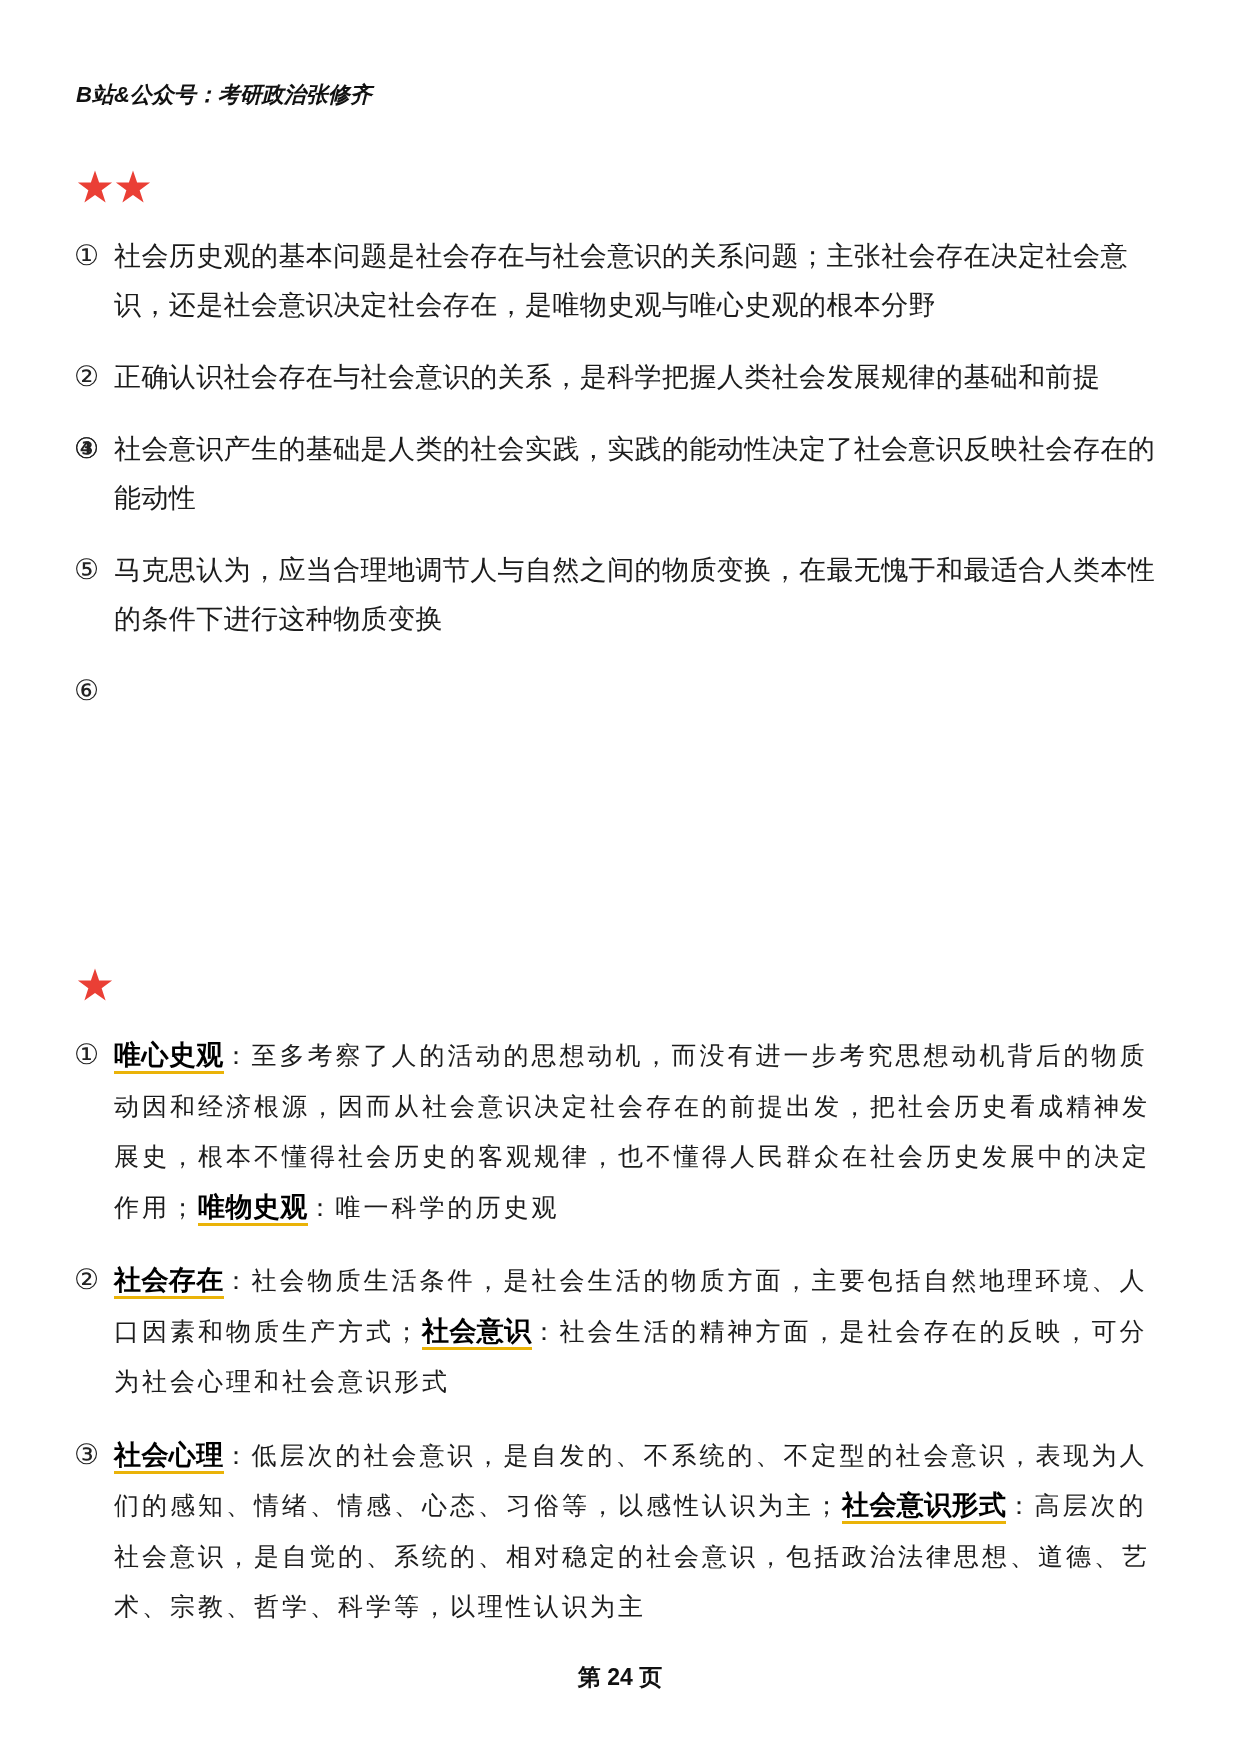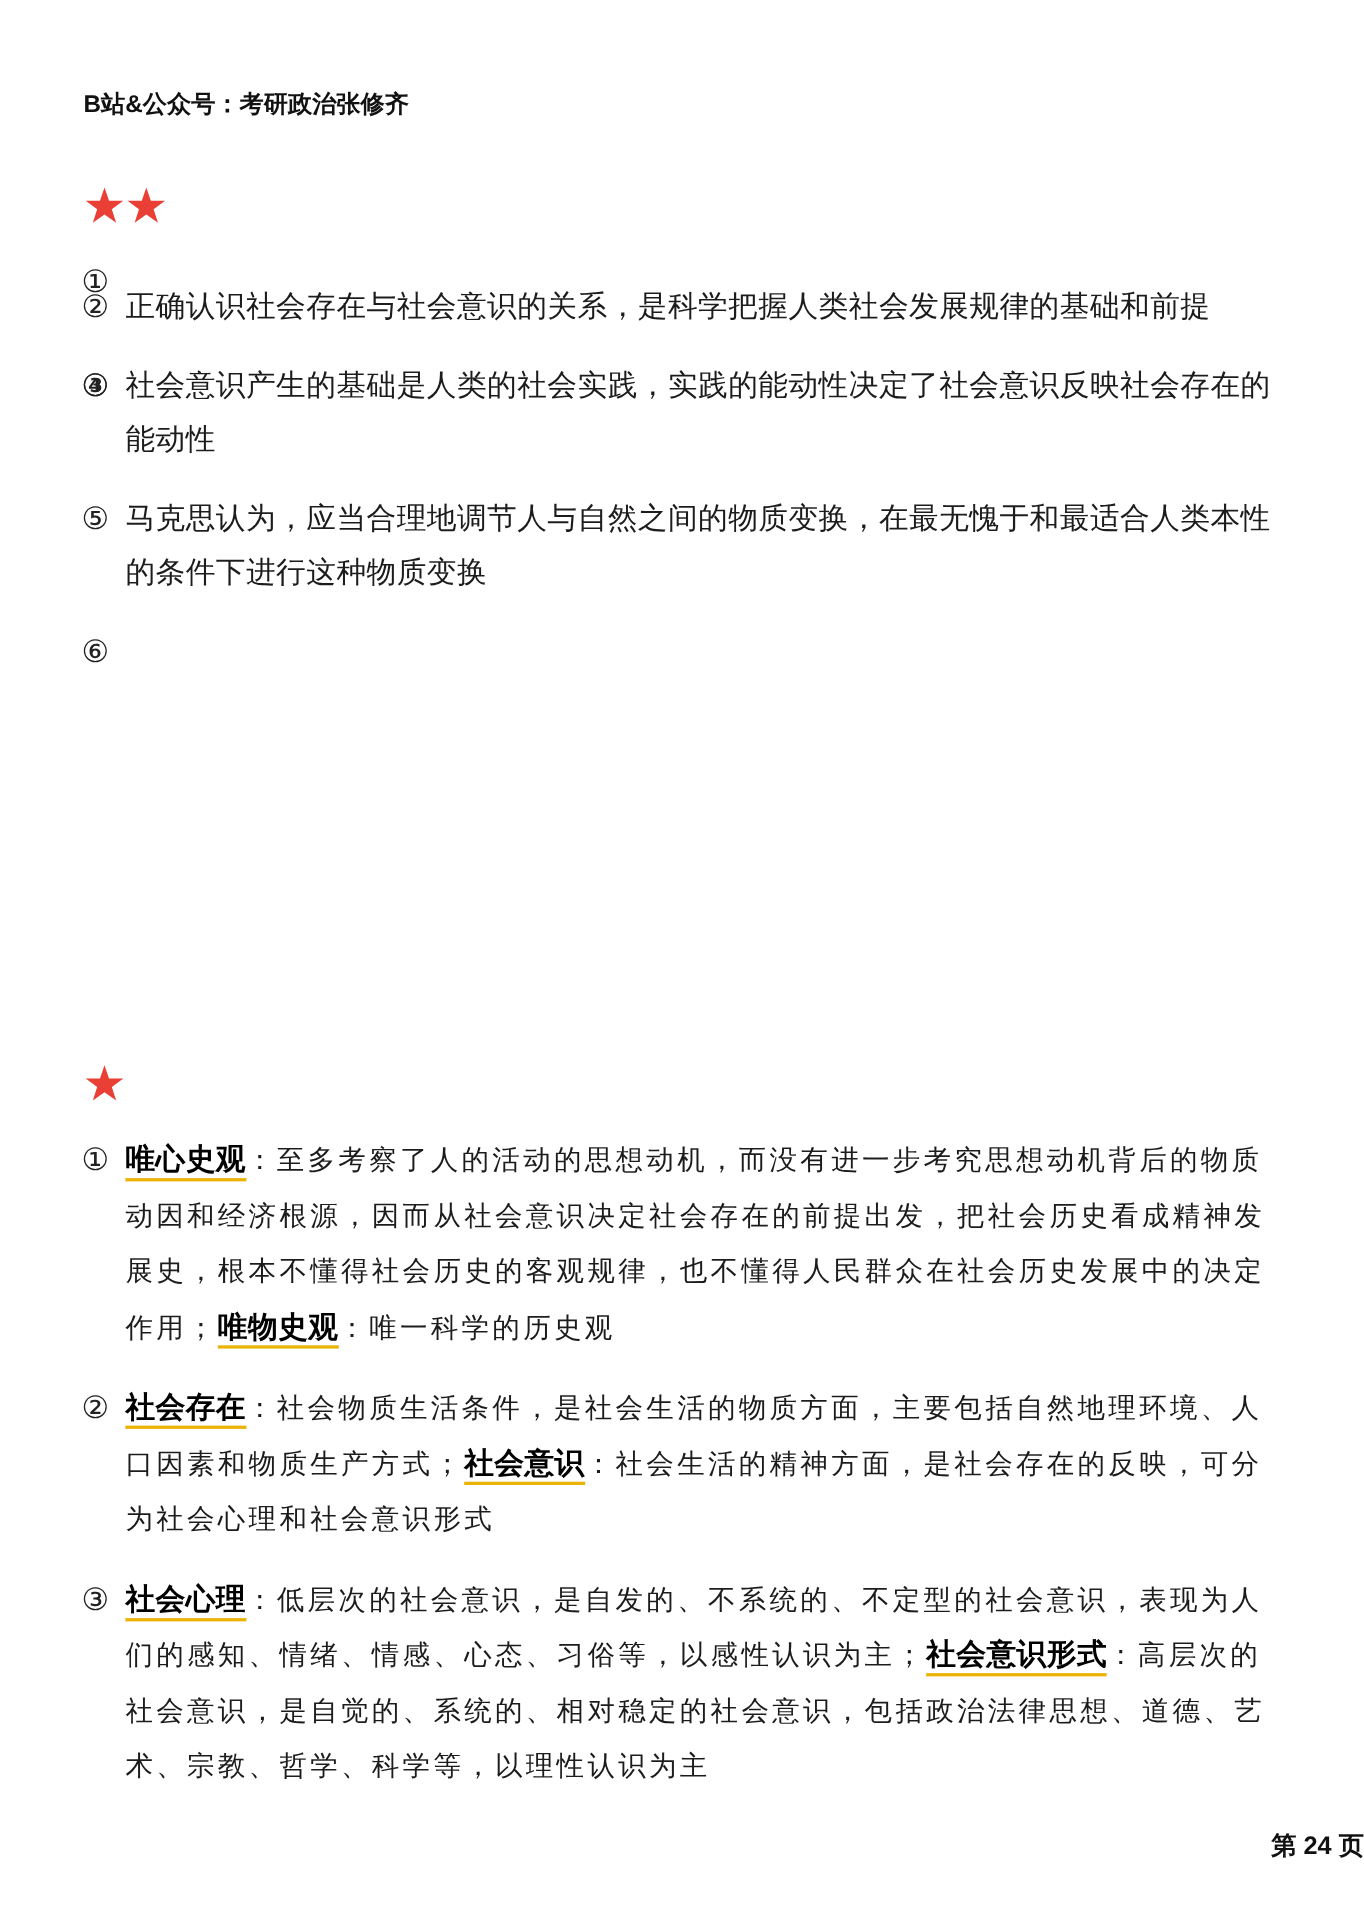--- a/index.html
+++ b/index.html
@@ -5,20 +5,21 @@
   html, body { margin: 0; padding: 0; background: #ffffff; }
   body {
     width: 1240px; height: 1754px; position: relative; overflow: hidden;
     font-family: "DejaVu Sans", "Liberation Sans", sans-serif;
     color: #1a1a1a;
   }
   .header {
     position: absolute; left: 76px; top: 80px;
     font-size: 22px; font-weight: bold; color: #111;
     font-family: "Liberation Sans", "DejaVu Sans", sans-serif;
+    font-style: italic;
   }
   .stars {
     position: absolute; left: 76px;
     display: flex; gap: 0px;
   }
   .star { width: 38px; height: 38px; display: inline-block; }
   .star svg { width: 38px; height: 38px; display: block; }
   .list {
     position: absolute; left: 74px; width: 1095px;
     margin: 0; padding: 0; list-style: none;
@@ -41,21 +42,21 @@
     font-family: "DejaVu Sans", "Liberation Sans", sans-serif;
     border-bottom: 3px solid #eab308;
     padding-bottom: 1px;
   }
   .serif {
     font-family: Liberation Sans, sans-serif;
     font-size: 25px; letter-spacing: 3px;
   }
   .footer {
     position: absolute; left: 0; right: 0; top: 1662px;
-    text-align: right; font-size: 23px; font-weight: bold; color: #111;
+    text-align: center; font-size: 23px; font-weight: bold; color: #111;
     font-family: "Liberation Sans", "DejaVu Sans", sans-serif;
   }
 </style>
 </head>
 <body>
 
 <div class="header">B站&amp;公众号：考研政治张修齐</div>
 
 <div class="stars" style="top:168px;">
   <span class="star">
@@ -66,20 +67,21 @@
   <span class="star">
     <svg viewBox="0 0 24 24">
         <polygon points="12,1.5 14.6,9.2 22.8,9.2 16.2,14 18.7,21.8 12,17 5.3,21.8 7.8,14 1.2,9.2 9.4,9.2" fill="#EA3F35"></polygon>
       </svg>
   </span>
 </div>
 
 <ul class="list s1" style="top:231px;">
   <li class="item">
     <span class="num">①</span>
+    <span>社会历史观的基本问题是社会存在与社会意识的关系问题；主张社会存在决定社会意识，还是社会意识决定社会存在，是唯物史观与唯心史观的根本分野</span>
   </li>
   <li class="item">
     <span class="num">②</span>
     <span>正确认识社会存在与社会意识的关系，是科学把握人类社会发展规律的基础和前提</span>
   </li>
   <li class="item">
     <span class="num">③</span>
   </li>
   <li class="item">
     <span class="num">④</span>

